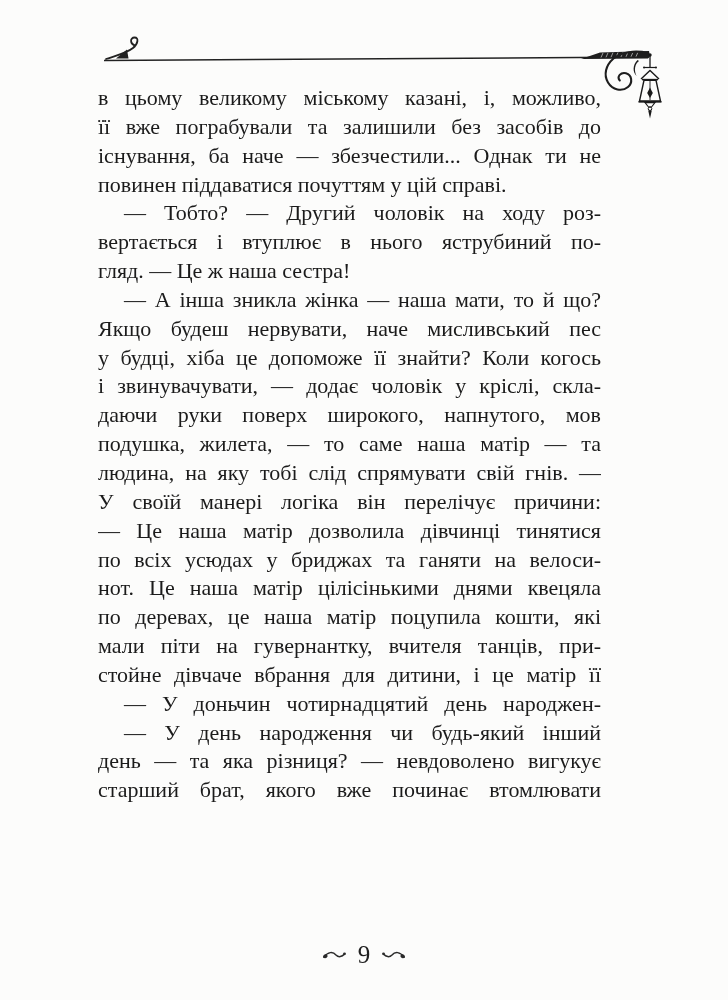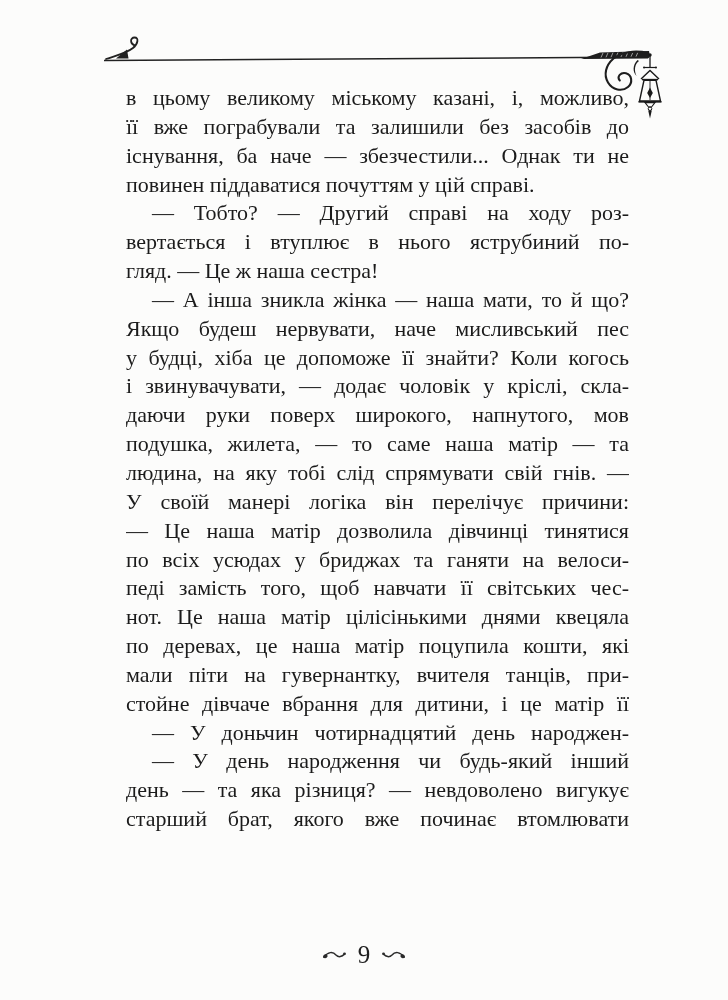--- a/index.html
+++ b/index.html
@@ -7,21 +7,21 @@
   .page{
     position:relative;
     width:728px;height:1000px;
     background:var(--paper);
     overflow:hidden;
     font-family:"Liberation Serif","DejaVu Serif",serif;
     color:var(--ink);
   }
   .header-deco{position:absolute;left:0;top:0;width:728px;height:160px;}
   .body-text{
-    position:absolute;left:126px;top:84px;width:503px;
+    position:absolute;left:98px;top:84px;width:503px;
     font-size:22px;line-height:28.85px;
   }
   .line{
     text-align:justify;
     text-align-last:justify;
     height:28.85px;
     overflow:hidden;
     white-space:nowrap;
   }
   .line.noj{text-align-last:left;}
@@ -84,34 +84,33 @@
       <circle cx="650" cy="108.7" r="1.8" stroke-width="1"></circle>
       <path d="M648.2,110.4 L651.8,110.4 L650,118.5 Z" fill="#1a1a1a" stroke="none"></path>
     </g>
   </svg>
 
   <div class="body-text">
       <div class="line">в цьому великому міському казані, і, можливо,</div>
       <div class="line">її вже пограбували та залишили без засобів до</div>
       <div class="line">існування, ба наче — збезчестили... Однак ти не</div>
       <div class="line noj">повинен піддаватися почуттям у цій справі.</div>
-      <div class="line ind">— Тобто? — Другий справі на ходу роз-</div>
+      <div class="line ind">— Тобто? — Другий чоловік на ходу роз-</div>
       <div class="line">вертається і втуплює в нього яструбиний по-</div>
       <div class="line noj">гляд. — Це ж наша сестра!</div>
       <div class="line ind">— А інша зникла жінка — наша мати, то й що?</div>
       <div class="line">Якщо будеш нервувати, наче мисливський пес</div>
       <div class="line">у будці, хіба це допоможе її знайти? Коли когось</div>
       <div class="line">і звинувачувати, — додає чоловік у кріслі, скла-</div>
       <div class="line">даючи руки поверх широкого, напнутого, мов</div>
       <div class="line">подушка, жилета, — то саме наша матір — та</div>
       <div class="line">людина, на яку тобі слід спрямувати свій гнів. —</div>
       <div class="line">У своїй манері логіка він перелічує причини:</div>
       <div class="line">— Це наша матір дозволила дівчинці тинятися</div>
       <div class="line">по всіх усюдах у бриджах та ганяти на велоси-</div>
-      <div class="line">педі замість того, щоб навчати її світських чес-</div>
       <div class="line">нот. Це наша матір цілісінькими днями квецяла</div>
       <div class="line">по деревах, це наша матір поцупила кошти, які</div>
       <div class="line">мали піти на гувернантку, вчителя танців, при-</div>
       <div class="line">стойне дівчаче вбрання для дитини, і це матір її</div>
       <div class="line ind">— У доньчин чотирнадцятий день народжен-</div>
       <div class="line ind">— У день народження чи будь-який інший</div>
       <div class="line">день — та яка різниця? — невдоволено вигукує</div>
       <div class="line">старший брат, якого вже починає втомлювати</div>
     </div>
 

